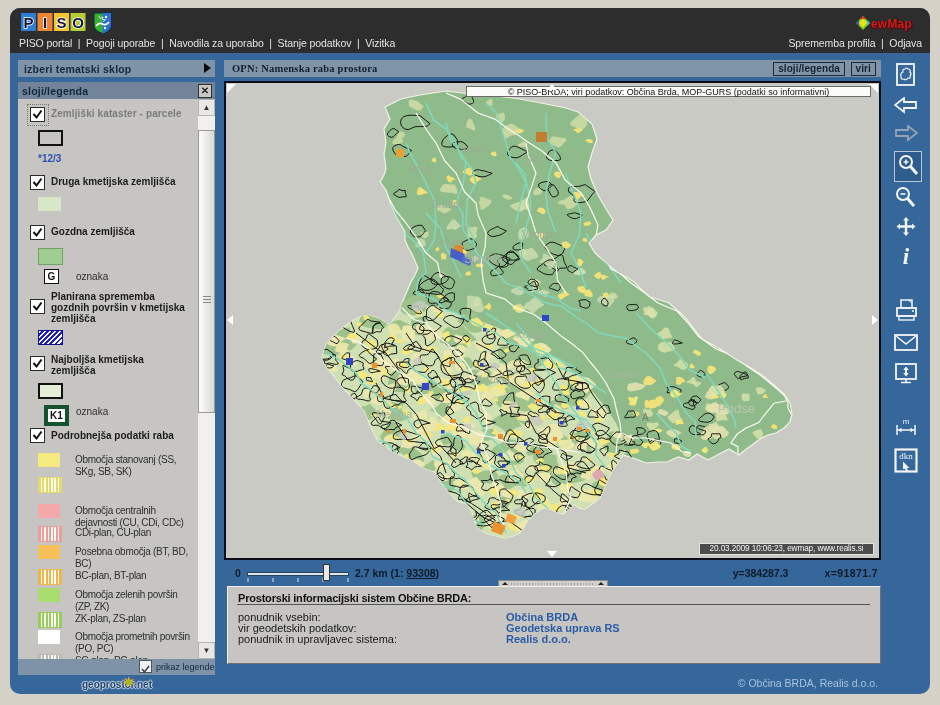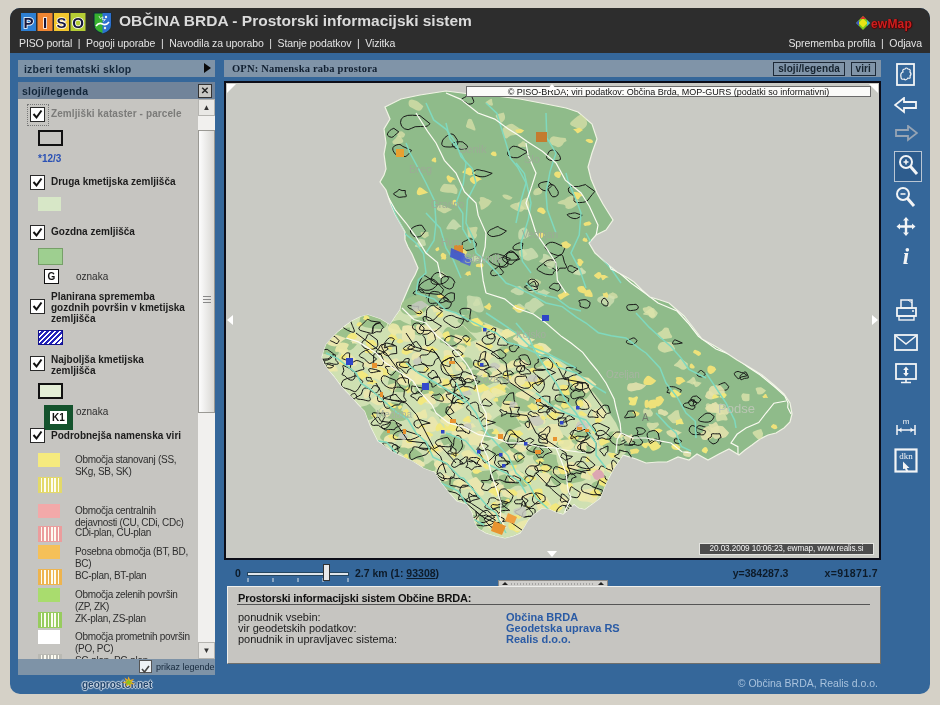--- a/index.html
+++ b/index.html
@@ -71,21 +71,20 @@
     </g>
   </svg>
   <svg style="position:absolute;left:83px;top:4px;" width="19" height="22" viewBox="0 0 19 22">
 <path d="M1 1 H18 V13 Q18 19 9.5 21.5 Q1 19 1 13 Z" fill="#37b02e" stroke="#0d2a3c" stroke-width="1"></path>
 <path d="M9.5 1 H18 V13 Q18 19 9.5 21.5 Z" fill="#2d6fd0"></path>
 <path d="M3 14 Q6 10 9.5 12 Q13 14 16 10" stroke="#fff" stroke-width="1.6" fill="none"></path>
 <path d="M6 4 l1.3 2.6 2.7-1.8 -0.6 3 3-0.4 -2 2.2" stroke="#eef7ee" stroke-width="0.8" fill="none"></path>
 <circle cx="13" cy="5" r="1.2" fill="#f5f9f5"></circle>
         <circle cx="12" cy="16" r="1.2" fill="#e8f0e8"></circle>
 </svg>
-  <div id="ttl">OBČINA BRDA - Prostorski informacijski sistem</div>
   <div id="ewmap"><svg style="position:relative;top:2px;margin-right:1px;" width="14" height="14" viewBox="0 0 14 14">
 <path d="M7 0 L14 7 L7 14 L0 7 Z" fill="#7ac621"></path>
 <path d="M7 2.5 L11.5 7 L7 11.5 L2.5 7 Z" fill="#e8e414"></path>
 <path d="M7 0 L10 3 L4 3 Z" fill="#d93030"></path>
 <path d="M0 7 L3 4 L3 10 Z" fill="#3b55c8"></path>
 <path d="M14 7 L11 10 L11 4 Z" fill="#40b8d8"></path>
 </svg>ewMap</div>
   <div class="mnu" style="left:9px;">PISO portal&nbsp; | &nbsp;Pogoji uporabe&nbsp; | &nbsp;Navodila za uporabo&nbsp; | &nbsp;Stanje podatkov&nbsp; | &nbsp;Vizitka</div>
   <div class="mnu" style="right:8px;">Sprememba profila&nbsp; | &nbsp;Odjava</div>
 </div>
@@ -127,28 +126,28 @@
         </div>
 <div style="position:absolute;left:33px;top:192px;width:155px;font-size:10px;font-weight:bold;color:#1c1c1c;line-height:11px;white-space:nowrap;">Planirana sprememba<br>gozdnih površin v kmetijska<br>zemljišča</div>
 <div style="position:absolute;left:20px;top:231px;width:23px;height:13px;border:1px solid #10108a;background:repeating-linear-gradient(135deg,#fff 0 1.8px,#2222bb 1.8px 3.6px);"></div>
 <div class="chk" style="left:12px;top:257px;">
           <svg width="13" height="13" viewBox="0 0 13 13">
             <path d="M2.5 6 L5.5 9.5 L10.5 2.5" stroke="#111" stroke-width="2" fill="none"></path>
           </svg>
         </div>
 <div style="position:absolute;left:33px;top:255px;width:155px;font-size:10px;font-weight:bold;color:#1c1c1c;line-height:11px;white-space:nowrap;">Najboljša kmetijska<br>zemljišča</div>
 <div style="position:absolute;left:20px;top:284px;width:21px;height:12px;background:#e4eed6;border:2px solid #111;"></div>
-<div style="position:absolute;left:26px;top:306px;width:17px;height:13px;background:#fff;border:6px solid #14532d;font-size:10px;font-weight:bold;color:#111;text-align:center;line-height:13px;">K1</div>
+<div style="position:absolute;left:26px;top:306px;width:17px;height:13px;background:#fff;border:4px solid #14532d;font-size:10px;font-weight:bold;color:#111;text-align:center;line-height:13px;">K1</div>
 <div class="oz" style="left:58px;top:307px;">oznaka</div>
 <div class="chk" style="left:12px;top:329px;">
           <svg width="13" height="13" viewBox="0 0 13 13">
             <path d="M2.5 6 L5.5 9.5 L10.5 2.5" stroke="#111" stroke-width="2" fill="none"></path>
           </svg>
         </div>
-<div style="position:absolute;left:33px;top:331px;width:155px;font-size:10px;font-weight:bold;color:#1c1c1c;">Podrobnejša namenska viri</div>
+<div style="position:absolute;left:33px;top:331px;width:155px;font-size:10px;font-weight:bold;color:#1c1c1c;">Podrobnejša podatki raba</div>
 <div class="sw" style="top:354px;left:20px;background:#f5ea7e;"></div>
 <div class="ltx" style="top:355px;">Območja stanovanj (SS,<br>SKg, SB, SK)</div>
 <div class="sw" style="top:378px;left:20px;background:repeating-linear-gradient(90deg,#e3d96a 0 1.7px,#fdfcf2 1.7px 3.4px);border:1px solid #e3d96a;"></div>
 <div class="sw" style="top:405px;left:20px;background:#f3a9a9;"></div>
 <div class="ltx" style="top:406px;">Območja centralnih<br>dejavnosti (CU, CDi, CDc)</div>
 <div class="sw" style="top:427px;left:20px;background:repeating-linear-gradient(90deg,#eb9d9d 0 1.7px,#fdfcf2 1.7px 3.4px);border:1px solid #eb9d9d;"></div>
 <div class="ltx" style="top:428px;">CDi-plan, CU-plan</div>
 <div class="sw" style="top:446px;left:20px;background:#f5c058;"></div>
 <div class="ltx" style="top:447px;">Posebna območja (BT, BD,<br>BC)</div>
 <div class="sw" style="top:470px;left:20px;background:repeating-linear-gradient(90deg,#eeb44e 0 1.7px,#fdfcf2 1.7px 3.4px);border:1px solid #eeb44e;"></div>

